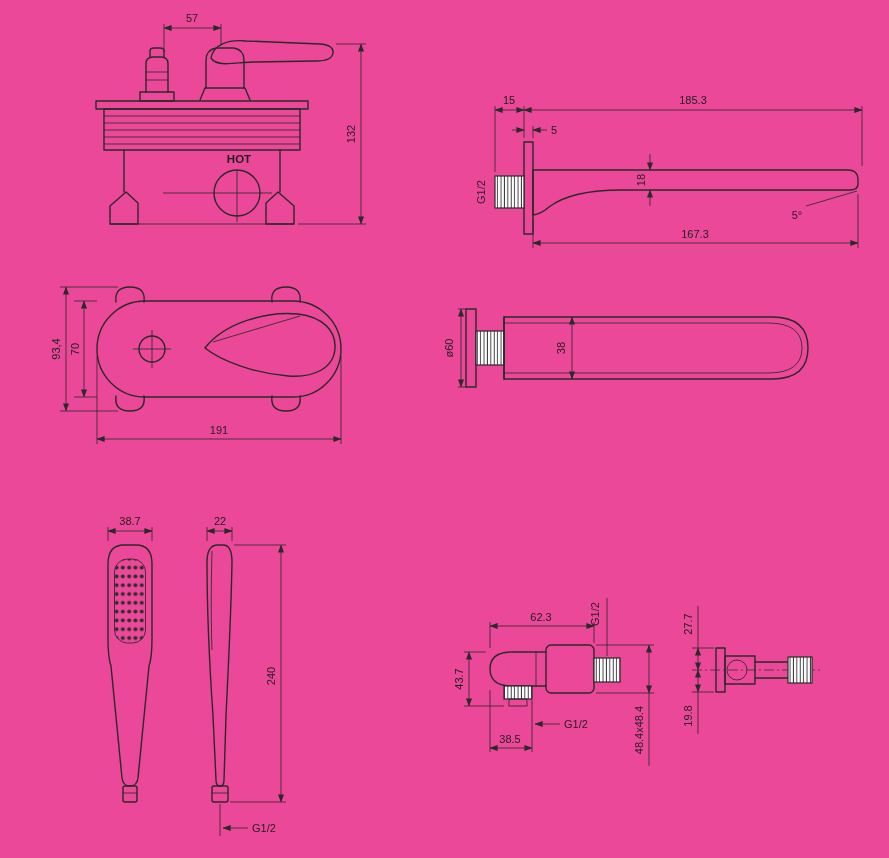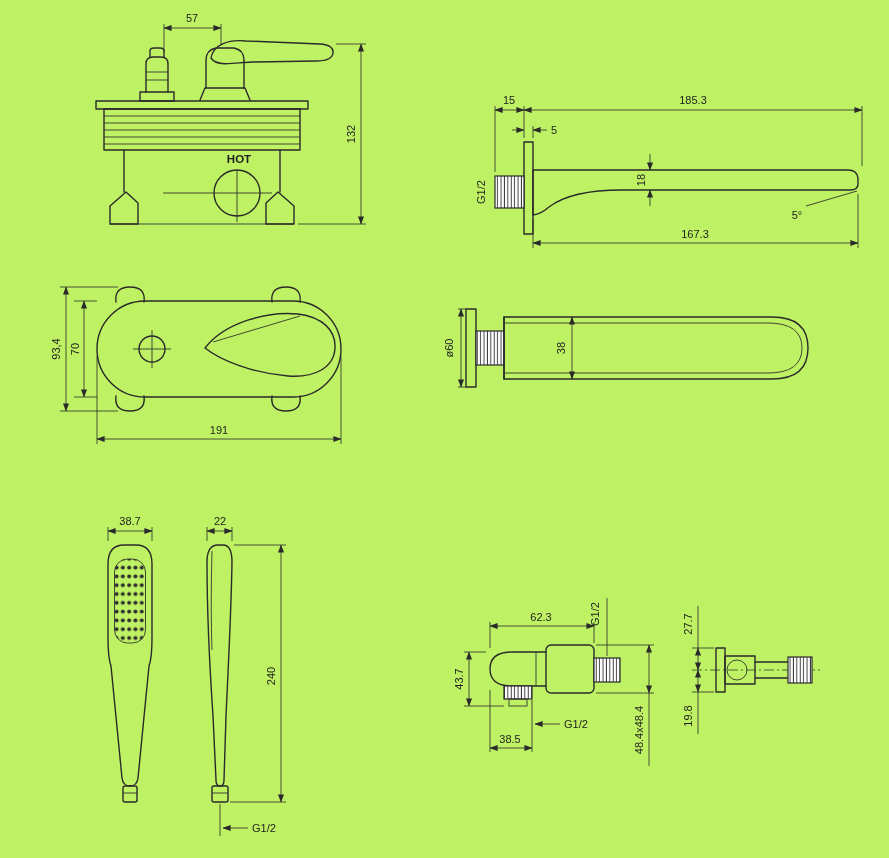--- a/index.html
+++ b/index.html
@@ -1,16 +1,16 @@
 <!DOCTYPE html>
 <html><head>
 <meta charset="utf-8">
 <style>
   html,body{margin:0;padding:0;background:#ffffff}
-  .sheet{position:relative;width:889px;height:858px;background:#bef264;overflow:hidden;
+  .sheet{position:relative;width:889px;height:858px;background:#ec4899;overflow:hidden;
          font-family:"Liberation Sans",sans-serif}
   svg text{font-family:"Liberation Sans",sans-serif;font-size:11px;fill:#1f1f1f}
   svg text.strong{font-weight:bold;font-size:11.5px}
   .ol{fill:none;stroke:#2a2a2a;stroke-width:1.4;stroke-linejoin:round;stroke-linecap:round}
   .th{fill:none;stroke:#2a2a2a;stroke-width:.85}
   .dm{fill:none;stroke:#2a2a2a;stroke-width:.8}
   .cl{fill:none;stroke:#2a2a2a;stroke-width:.7;stroke-dasharray:10 3 2 3}
   .fil{fill:url(#thr);stroke:#2a2a2a;stroke-width:1.2}
 </style>
 </head>

